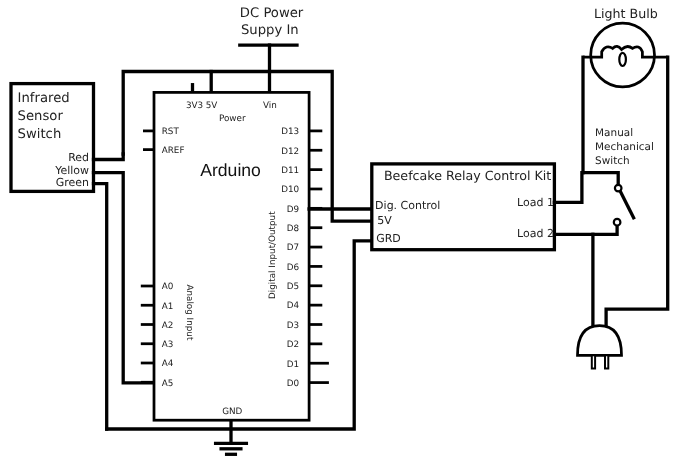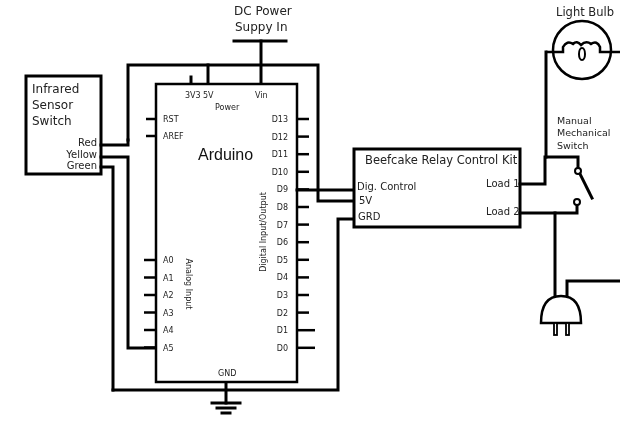--- a/index.html
+++ b/index.html
@@ -1,17 +1,17 @@
 <!DOCTYPE html>
 <html><head>
 <meta charset="utf-8">
 <style>
   html, body { margin: 0; padding: 0; background: #ffffff; }
   body { width: 620px; height: 421px; overflow: hidden; }
-  #stage { position: relative; width: 504px; height: 421px; margin-left: 16px; }
+  #stage { position: relative; width: 504px; height: 421px; }
   svg { position: absolute; left: 0; top: 0; }
   .wire { stroke: #000; stroke-width: 3; fill: none; stroke-linecap: square; }
   .box { stroke: #000; stroke-width: 3; fill: #fff; }
   .pin { stroke: #000; stroke-width: 2.5; }
   .lbl { font-family: "DejaVu Sans", sans-serif; fill: #222; }
   .lbl-big { font-family: "Liberation Sans", sans-serif; fill: #111; }
   .pinlbl { font-family: "DejaVu Sans", sans-serif; font-size: 8px; fill: #222; }
 </style>
 </head>
 <body>

